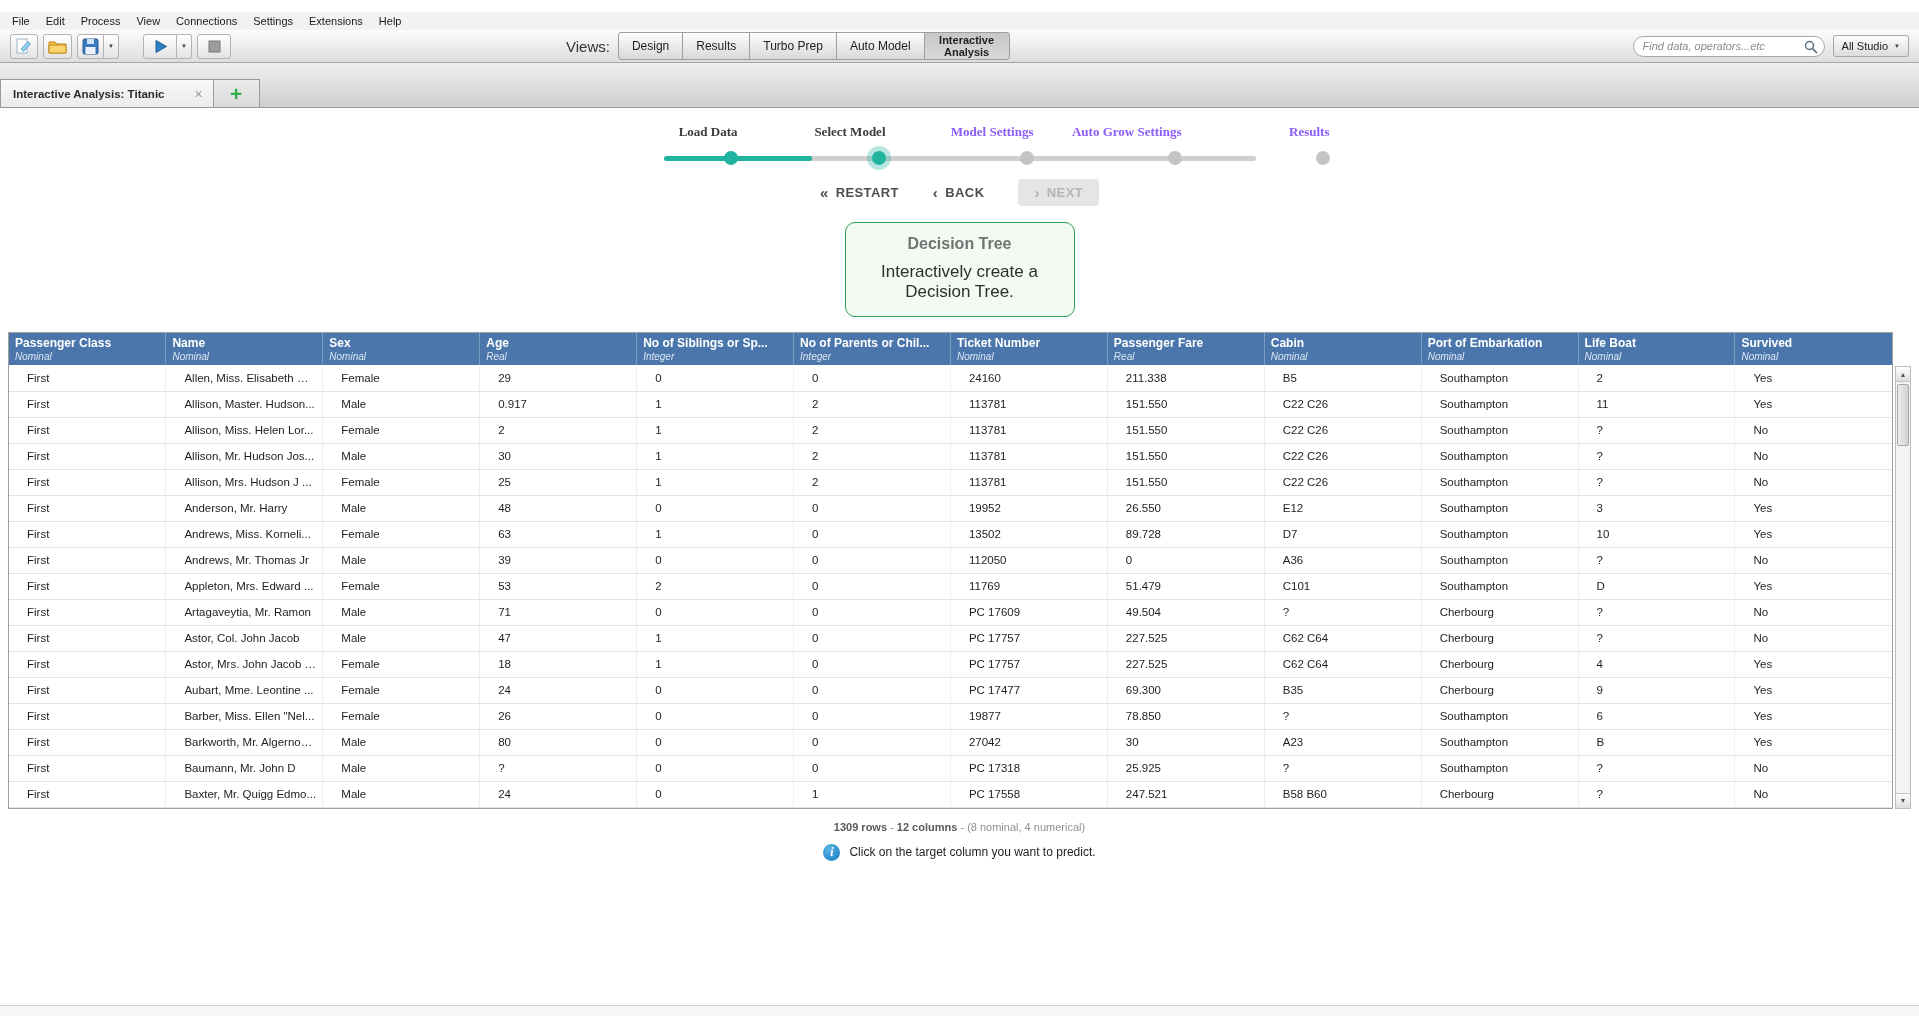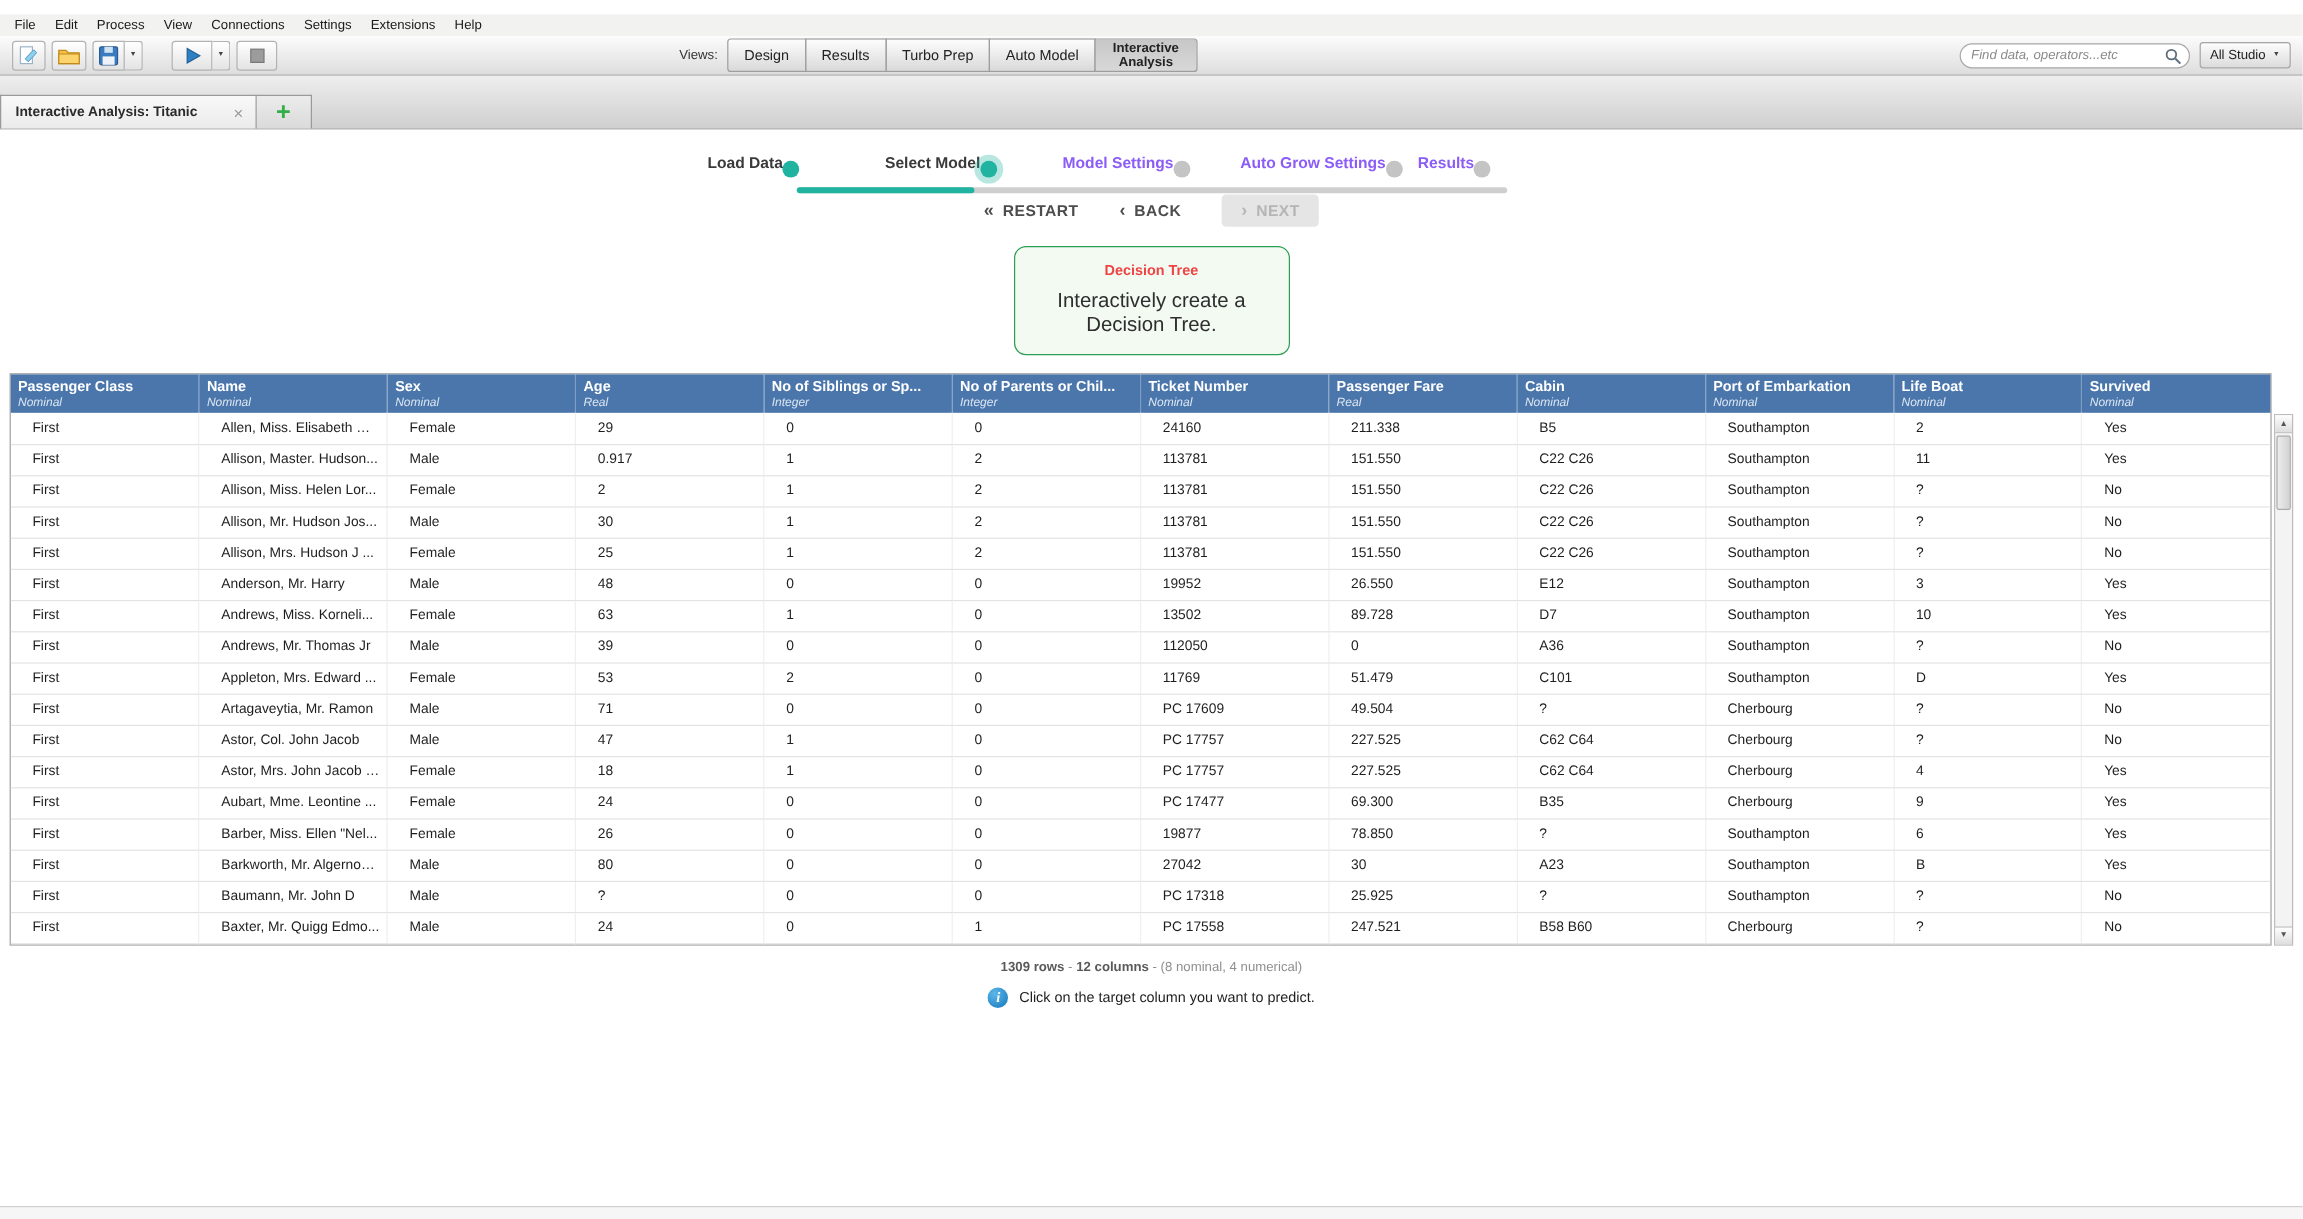--- a/index.html
+++ b/index.html
@@ -19,21 +19,21 @@
   .tool-left { display:flex; align-items:center; gap:5px; }
   .tool-btn { height:25px; min-width:27px; border:1px solid #b3b3b3; border-radius:3px;
     background:linear-gradient(#ffffff,#e3e3e3); display:flex; align-items:center;
     justify-content:center; padding:0 4px; cursor:pointer; }
   .btn-pair { display:flex; }
   .btn-pair .tool-btn:first-child { border-radius:3px 0 0 3px; }
   .btn-pair .tool-btn.caret { border-left:none; border-radius:0 3px 3px 0; min-width:15px; padding:0 2px; }
   .caret-glyph { font-size:6px; color:#444; line-height:1; }
   .tool-gap { width:14px; }
   .views { position:absolute; left:566px; top:0; height:100%; display:flex; align-items:center; }
-  .views-label { font-size:11px; color:#333; margin-right:8px; }
+  .views-label { font-size:15px; color:#333; margin-right:8px; }
   .view-btn { height:28px; padding:0 13px; font-size:12px; color:#222;
     border:1px solid #9e9e9e; margin-left:-1px; background:linear-gradient(#fdfdfd,#d9d9d9);
     display:flex; align-items:center; justify-content:center; cursor:pointer; white-space:nowrap; }
   .view-btn:first-of-type { border-radius:3px 0 0 3px; margin-left:0; }
   .view-btn:last-of-type { border-radius:0 3px 3px 0; }
   .view-btn.active { background:linear-gradient(#c7c7c7,#d8d8d8); font-weight:bold;
     font-size:11px; line-height:12px; max-width:86px; white-space:normal; text-align:center; }
   .tool-right { margin-left:auto; display:flex; align-items:center; gap:8px; }
   .search-wrap { position:relative; }
   .search-input { width:192px; height:21px; border:1px solid #a6a6a6; border-radius:11px;
@@ -56,22 +56,22 @@
     background:linear-gradient(#ececec,#dadada); border:1px solid #9a9a9a; border-bottom:none;
     border-left:none; cursor:pointer; }
   .tab-plus span { color:#2fae49; font-size:21px; font-weight:bold; line-height:1; }
 
   
   .content { flex:1; background:#fff; display:flex; flex-direction:column; padding-top:16px; }
 
   
   .wizard { display:flex; justify-content:center; flex:0 0 auto; }
   .wizard-inner { position:relative; display:flex; }
-  .wstep { width:148px; display:flex; flex-direction:row; align-items:center;
-    position:relative; z-index:1; cursor:pointer; }
+  .wstep { width:148px; display:flex; flex-direction:column; align-items:flex-end;
+    position:relative; z-index:1; cursor:pointer;font-family:Liberation Serif, serif; }
   .wlabel { font-size:13px; font-weight:bold; color:#3a3a3a; white-space:nowrap; height:17px; }
   .wstep.pending .wlabel { color:#8b5cf6; }
   .wdot { width:14px; height:14px; border-radius:50%; background:#1fb3a0; margin-top:10px; }
   .wstep.pending .wdot { background:#c4c4c4; }
   .wstep.active .wdot { box-shadow:0 0 0 5px rgba(31,179,160,0.32); }
   .wtrack { position:absolute; left:74px; right:74px; top:32px; height:5px;
     background:#cfcfcf; border-radius:3px; }
   .wtrack-done { width:148px; height:100%; background:#1fb3a0; border-radius:3px; }
 
   
@@ -80,21 +80,21 @@
   .nav-btn { display:flex; align-items:center; gap:7px; border:none; background:transparent;
     font-family:"Liberation Sans", sans-serif; font-size:13px; font-weight:bold;
     color:#4d4d4d; letter-spacing:0.4px; cursor:pointer; }
   .nav-ico { font-size:15px; line-height:1; }
   .nav-btn.disabled { background:#e5e5e5; color:#b5b5b5; border-radius:4px;
     padding:6px 16px; cursor:default; }
 
   
   .model-card { width:230px; margin:16px auto 0; border:1.5px solid #2e9e57; border-radius:10px;
     background:#f2faf2; text-align:center; padding:12px 10px 14px; cursor:pointer; flex:0 0 auto; }
-  .model-title { font-size:12px; font-weight:bold; color:#ef4444; }
+  .model-title { font-size:16px; font-weight:bold; color:#737373; }
   .model-sub { font-size:17px; color:#2e2e2e; margin-top:9px; }
 
   
   .table-area { display:flex; margin:15px 8px 0 8px; flex:0 0 auto; align-items:stretch; }
   .table-main { flex:1; border:1px solid #9f9f9f; }
   table { width:100%; border-collapse:collapse; table-layout:fixed; }
   thead th { background:#4a76ab; color:#fff; text-align:left; vertical-align:top;
     padding:3px 4px 3px 6px; height:32px; border-right:1px solid rgba(255,255,255,0.28);
     cursor:pointer; }
   thead th:last-child { border-right:none; }

